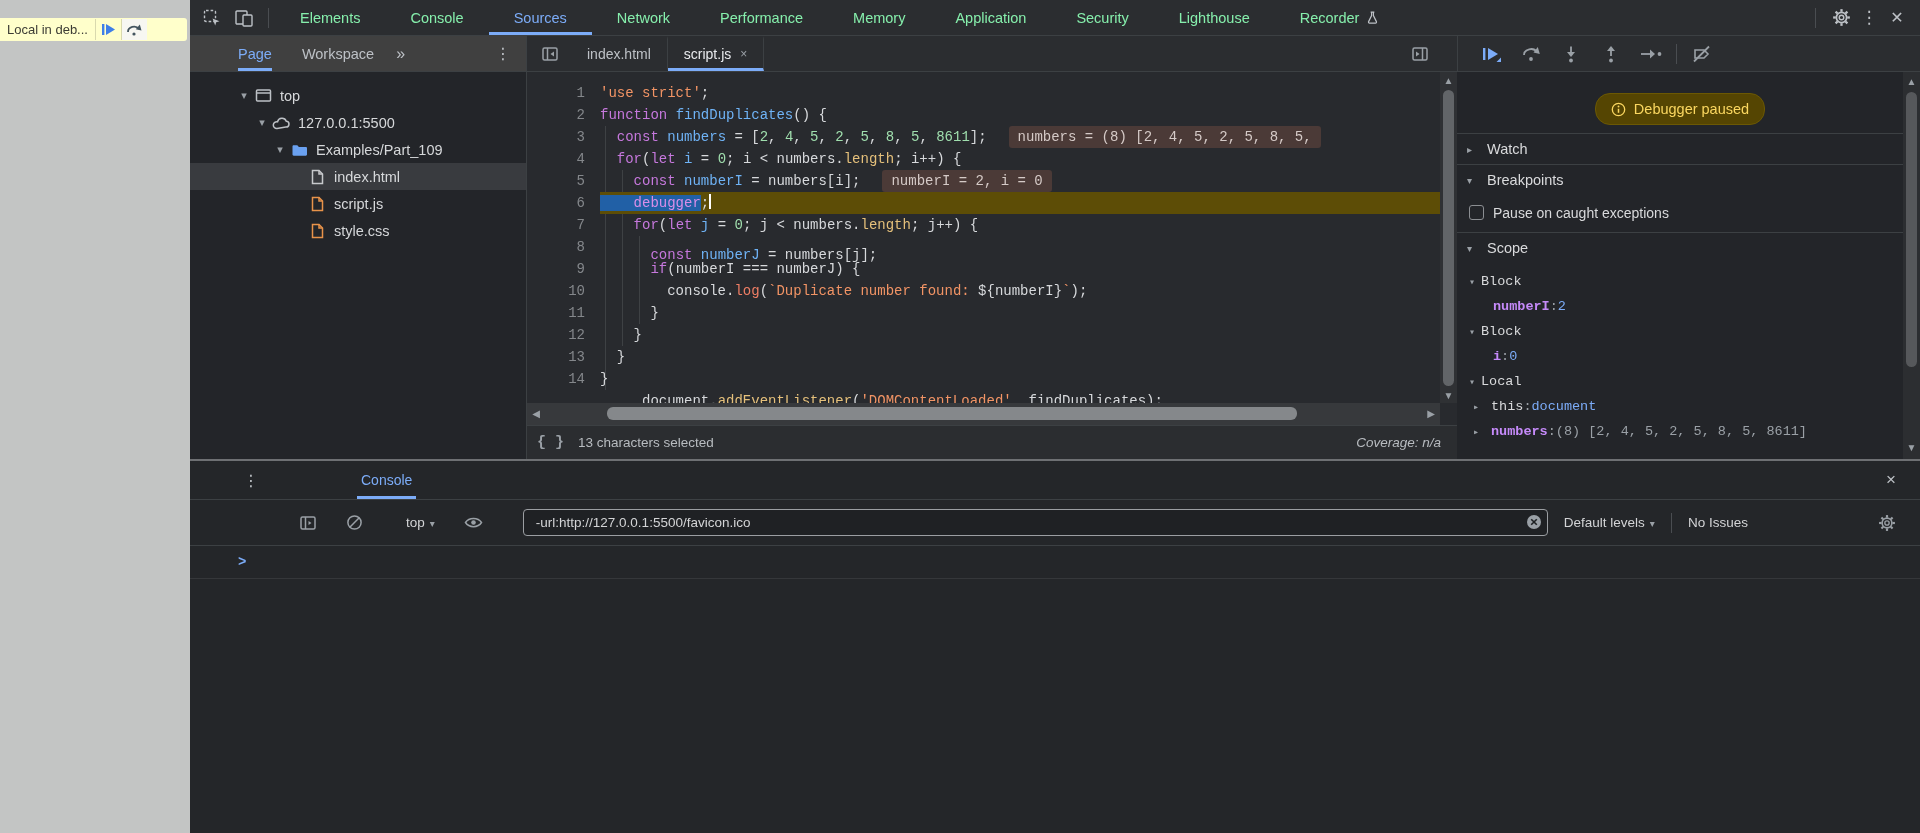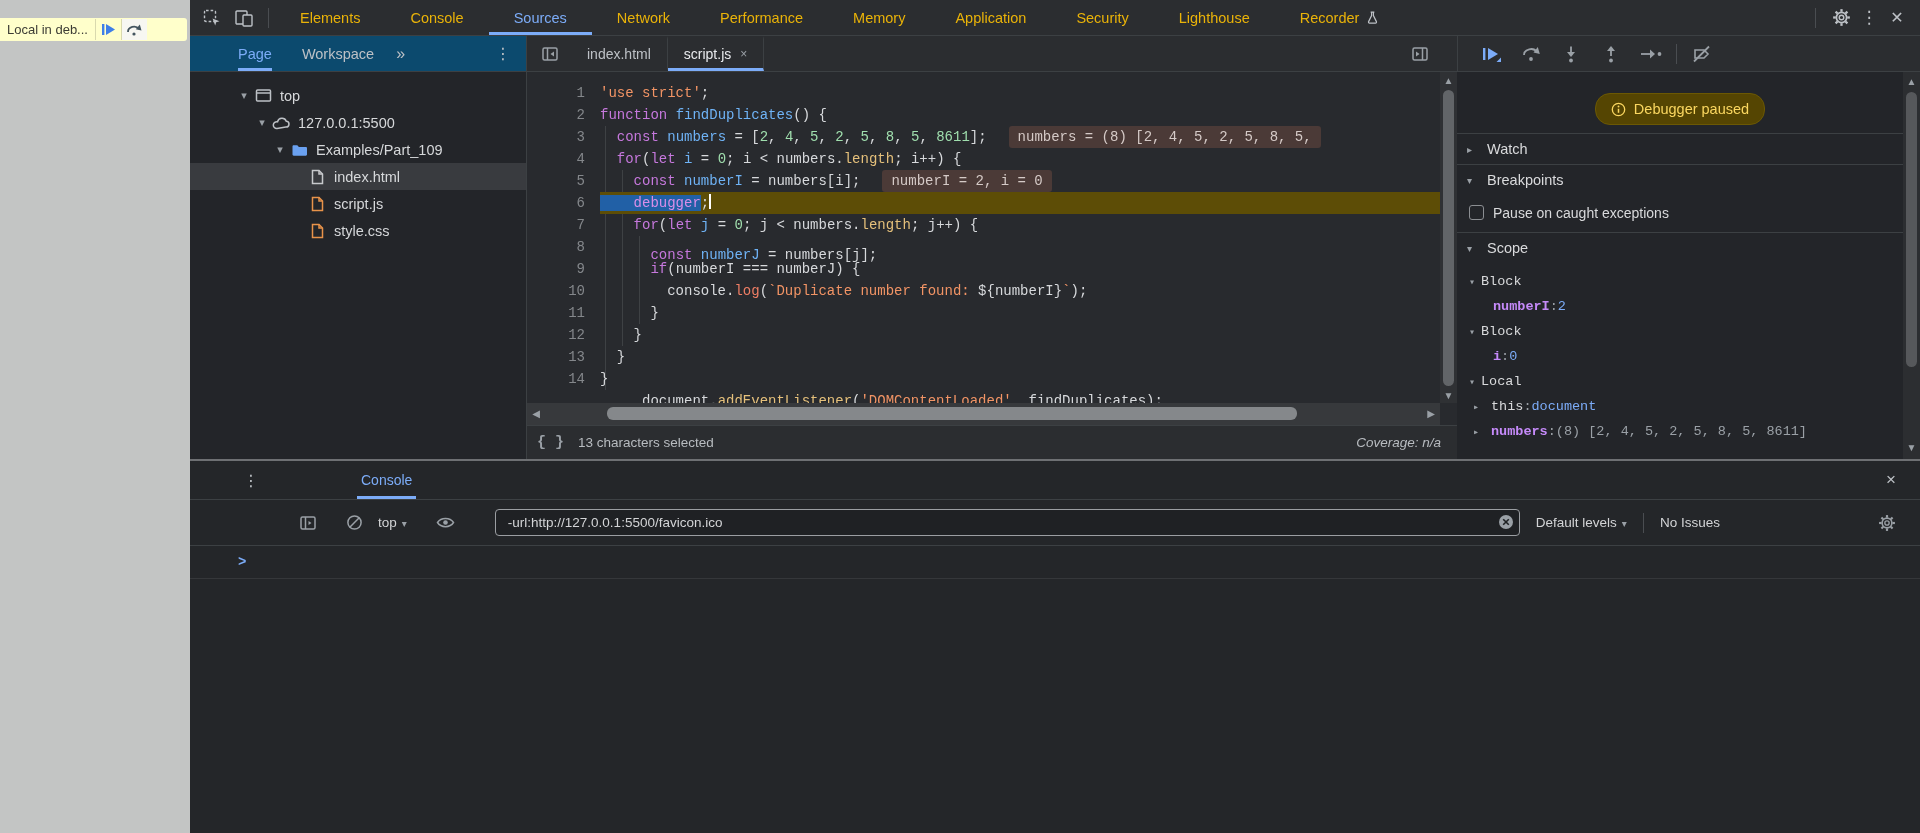--- a/index.html
+++ b/index.html
@@ -14,26 +14,26 @@
   .pr-btn{display:flex;align-items:center;justify-content:center;width:25px;height:21px;border-left:1px solid #d9d9ae;}
   .pr-btn.white{background:#f7f7f2;}
   
   #devtools{left:190px;top:0;width:1730px;height:833px;background:#242629;}
   .vsep{width:1px;height:20px;background:#4a4d51;}
   .icon-btn{display:flex;align-items:center;justify-content:center;color:#bdc1c6;cursor:pointer;}
   
   #topbar{left:0;top:0;width:1730px;height:36px;background:#2b2d30;border-bottom:1px solid #3c4043;
           display:flex;align-items:center;box-sizing:border-box;}
   #main-tabs{display:flex;height:100%;}
-  .main-tab{display:flex;align-items:center;height:100%;padding:0 25px;font-size:14.5px;color:#eab308;
+  .main-tab{display:flex;align-items:center;height:100%;padding:0 25px;font-size:14.5px;color:#86efac;
             box-sizing:border-box;border-bottom:3px solid transparent;border-top:3px solid transparent;white-space:nowrap;}
   .main-tab.active{color:#7cacf8;border-bottom-color:#7cacf8;}
   .main-tab svg{margin-left:7px;}
   
-  #subbar-nav{left:0;top:36px;width:337px;height:36px;background:#0c4a6e;border-bottom:1px solid #3c4043;
+  #subbar-nav{left:0;top:36px;width:337px;height:36px;background:#404040;border-bottom:1px solid #3c4043;
               border-right:1px solid #3c4043;display:flex;align-items:center;box-sizing:border-box;}
   .nav-tab{height:100%;display:flex;align-items:center;font-size:14.5px;color:#bdc1c6;
            border-bottom:3px solid transparent;border-top:3px solid transparent;box-sizing:border-box;}
   .nav-tab.active{color:#7cacf8;border-bottom-color:#7cacf8;}
   #subbar-editor{left:337px;top:36px;width:930px;height:36px;background:#2b2d30;border-bottom:1px solid #3c4043;
                  display:flex;align-items:center;box-sizing:border-box;}
   .ed-tab{height:100%;display:flex;align-items:center;padding:0 16px;font-size:14px;color:#bdc1c6;
           border-right:1px solid #3c4043;border-bottom:3px solid transparent;border-top:3px solid transparent;box-sizing:border-box;}
   .ed-tab.active{color:#e8eaed;border-bottom-color:#7cacf8;}
   .ed-tab .tab-close{margin-left:9px;font-size:12px;color:#9aa0a6;}
@@ -480,21 +480,21 @@
               <line x1="6.5" y1="3" x2="6.5" y2="15" stroke="#9aa0a6" stroke-width="1.5"></line>
               <polygon points="9.5,7 12.5,9 9.5,11" fill="#9aa0a6"></polygon>
             </svg>
         </span>
         <span class="icon-btn" style="margin-left:22px;width:24px;">
           <svg width="17" height="17" viewBox="0 0 18 18">
               <circle cx="9" cy="9" r="7" fill="none" stroke="#9aa0a6" stroke-width="1.6"></circle>
               <line x1="4" y1="14" x2="14" y2="4" stroke="#9aa0a6" stroke-width="1.6"></line>
             </svg>
         </span>
-        <span style="margin-left:12px;text-align:right;">
+        <span style="margin-left:40px;text-align:right;">
           <span>top</span><span class="caret-down">▾</span>
         </span>
         <span class="icon-btn" style="margin-left:26px;width:26px;">
           <svg width="19" height="15" viewBox="0 0 19 15">
               <path d="M1.5 7.5 C5 2 14 2 17.5 7.5 C14 13 5 13 1.5 7.5 z" fill="none" stroke="#9aa0a6" stroke-width="1.5"></path>
               <circle cx="9.5" cy="7.5" r="2.3" fill="#9aa0a6"></circle>
             </svg>
         </span>
         <span id="filter-input-wrap">
           <input id="filter-input" value="-url:http://127.0.0.1:5500/favicon.ico" style="">

